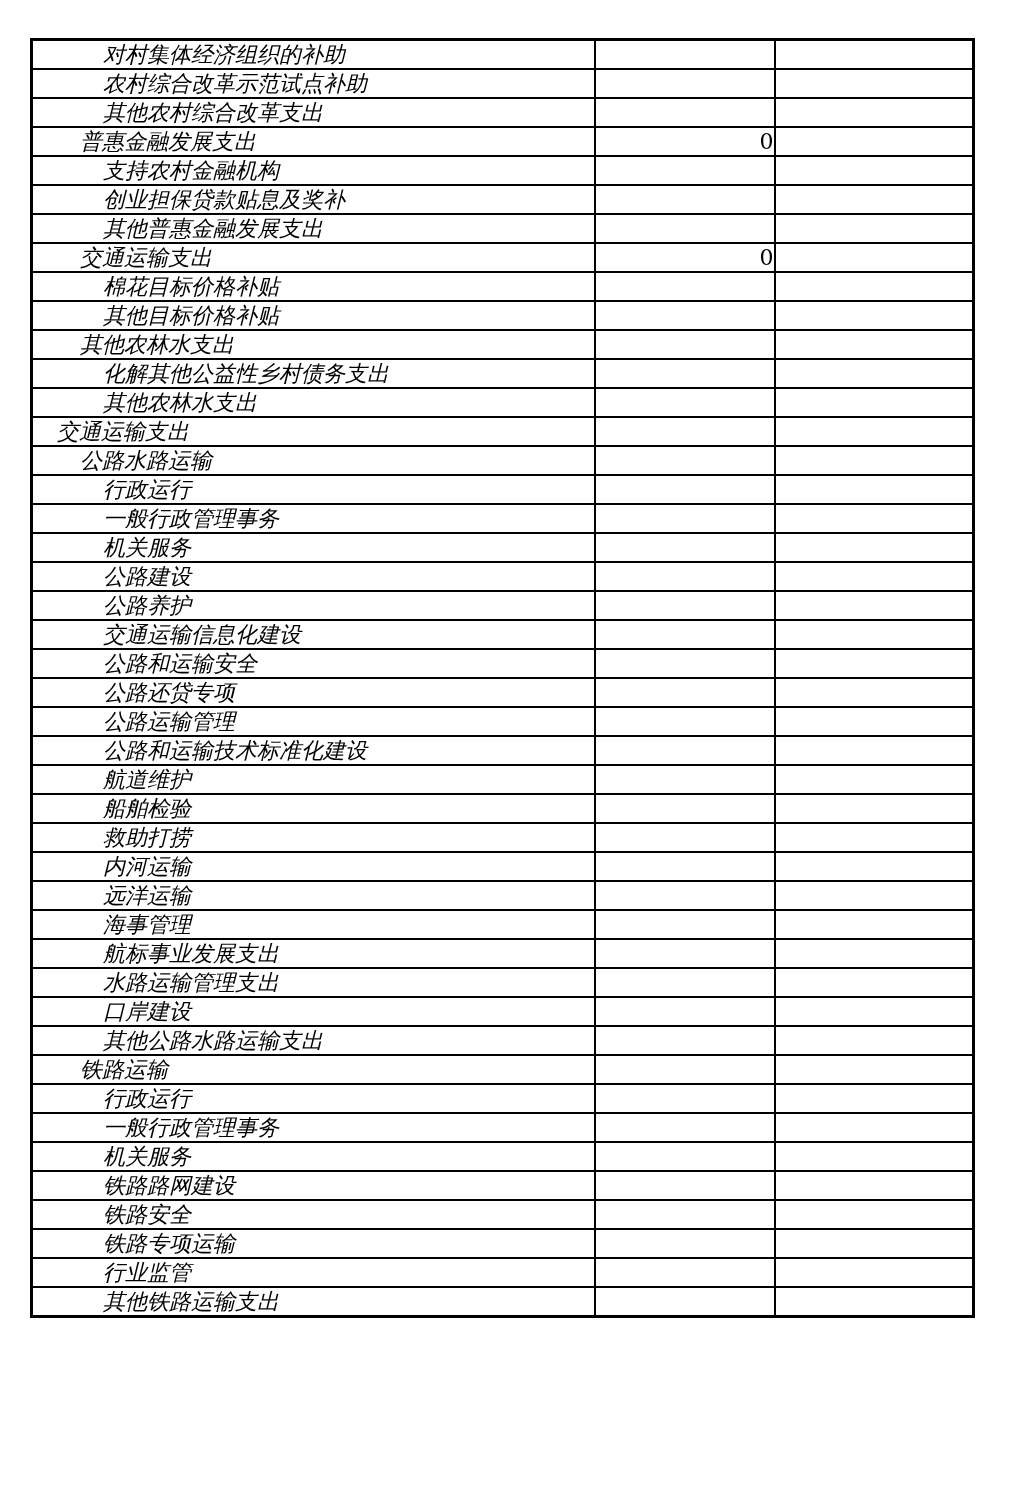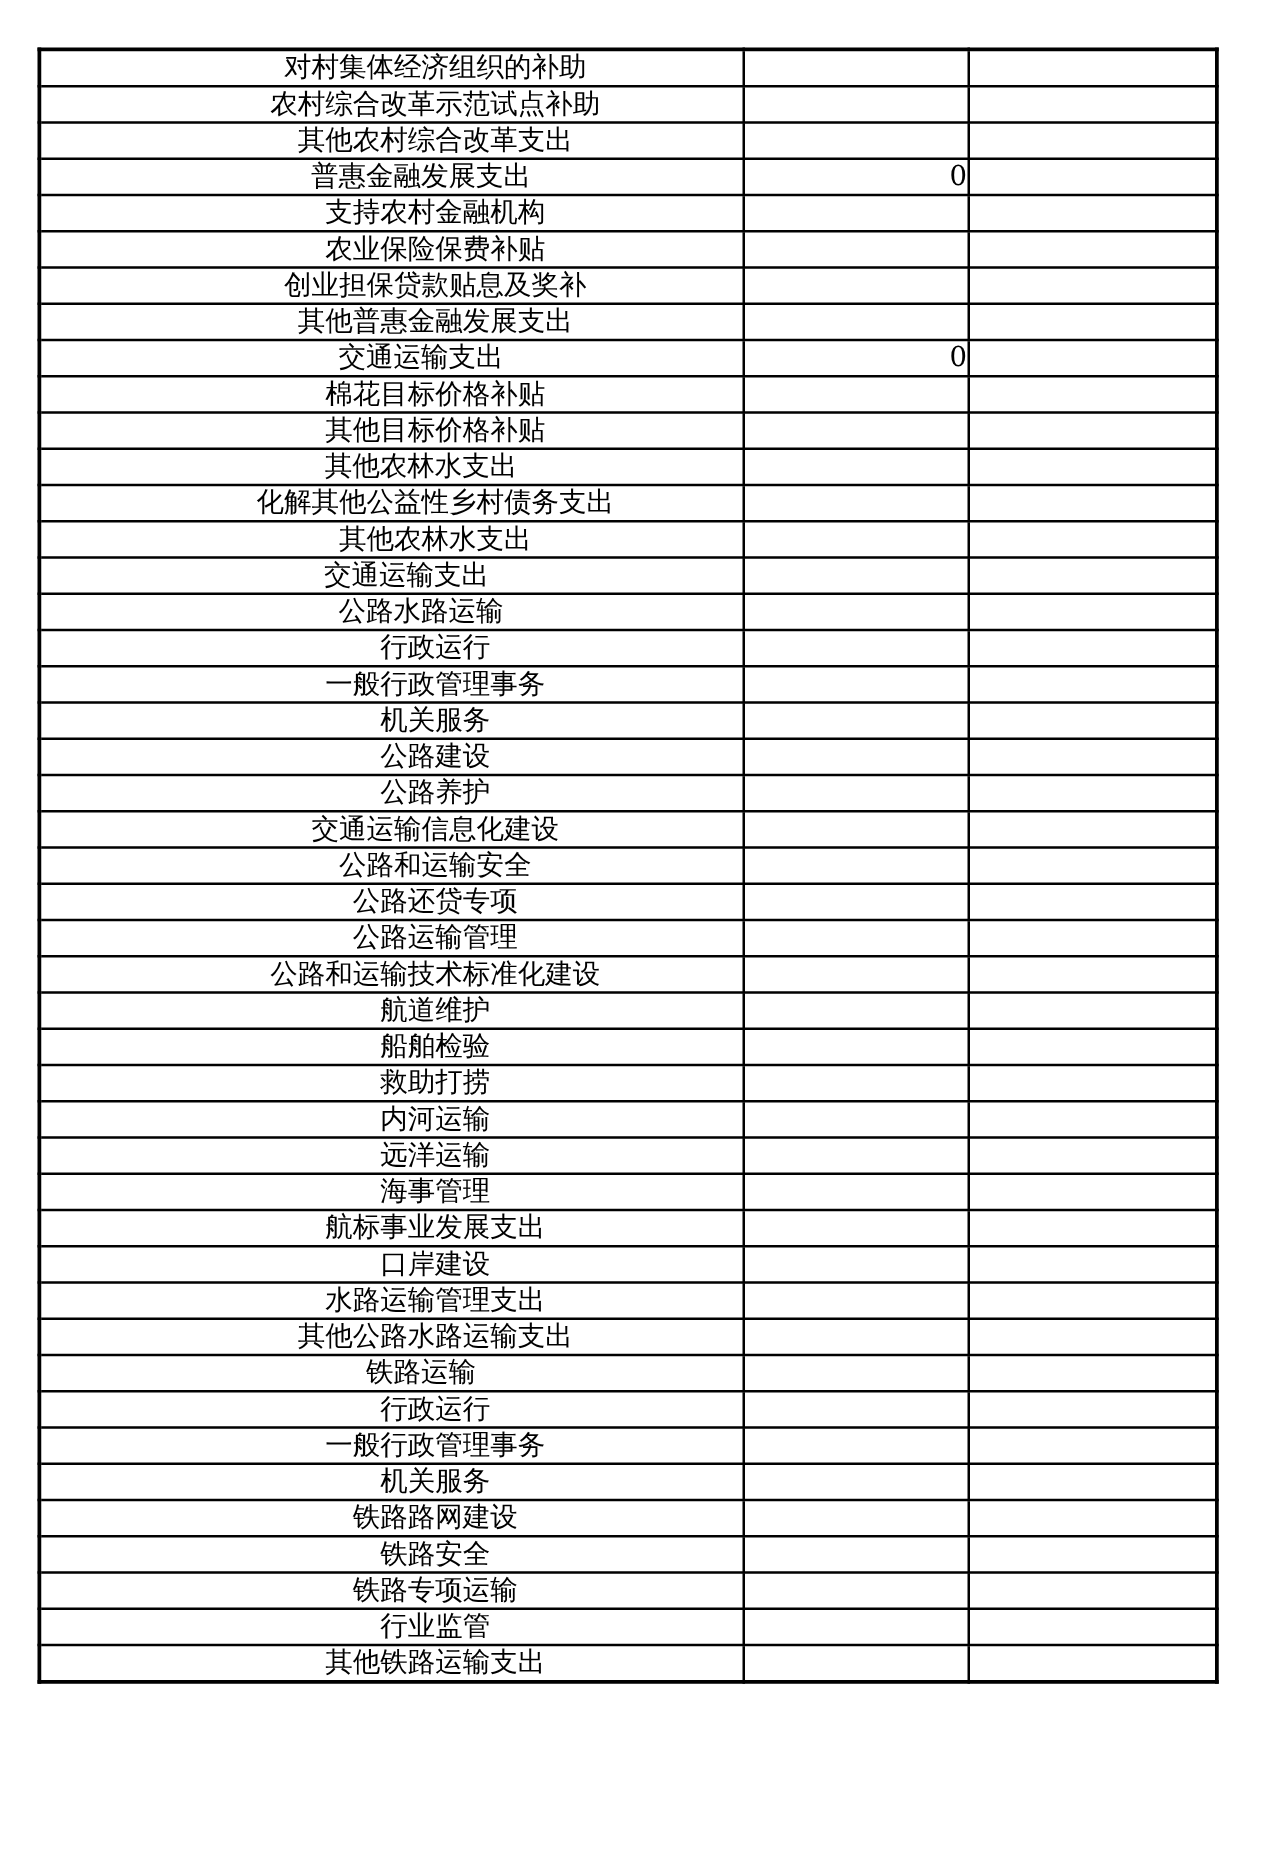--- a/index.html
+++ b/index.html
@@ -27,21 +27,21 @@
   table.budget td {
     border: 2px solid #000000;
     height: 25.5px;            
     padding: 0;
     font-size: 22px;
     line-height: 27px;
     white-space: nowrap;
     overflow: hidden;
     vertical-align: middle;
   }
-  td.c-label { text-align: center; }
+  td.c-label { text-align: left; font-style: italic; }
   td.c-label.l1 { padding-left: 24px; }
   td.c-label.l2 { padding-left: 47px; }
   td.c-label.l3 { padding-left: 70px; }
   td.c-val {
     text-align: right;
     padding-right: 14px;
   }
 </style>
 </head>
 <body>
@@ -73,25 +73,20 @@
           <td class="c-label l2">普惠金融发展支出</td>
           <td class="c-val">0</td>
           <td class="c-val"></td>
         </tr>
         <tr>
           <td class="c-label l3">支持农村金融机构</td>
           <td class="c-val"></td>
           <td class="c-val"></td>
         </tr>
         <tr>
-          <td class="c-label l3">农业保险保费补贴</td>
-          <td class="c-val"></td>
-          <td class="c-val"></td>
-        </tr>
-        <tr>
           <td class="c-label l3">创业担保贷款贴息及奖补</td>
           <td class="c-val"></td>
           <td class="c-val"></td>
         </tr>
         <tr>
           <td class="c-label l3">其他普惠金融发展支出</td>
           <td class="c-val"></td>
           <td class="c-val"></td>
         </tr>
         <tr>
@@ -213,26 +208,26 @@
           <td class="c-label l3">海事管理</td>
           <td class="c-val"></td>
           <td class="c-val"></td>
         </tr>
         <tr>
           <td class="c-label l3">航标事业发展支出</td>
           <td class="c-val"></td>
           <td class="c-val"></td>
         </tr>
         <tr>
+          <td class="c-label l3">水路运输管理支出</td>
+          <td class="c-val"></td>
+          <td class="c-val"></td>
+        </tr>
+        <tr>
           <td class="c-label l3">口岸建设</td>
-          <td class="c-val"></td>
-          <td class="c-val"></td>
-        </tr>
-        <tr>
-          <td class="c-label l3">水路运输管理支出</td>
           <td class="c-val"></td>
           <td class="c-val"></td>
         </tr>
         <tr>
           <td class="c-label l3">其他公路水路运输支出</td>
           <td class="c-val"></td>
           <td class="c-val"></td>
         </tr>
         <tr>
           <td class="c-label l2">铁路运输</td>

